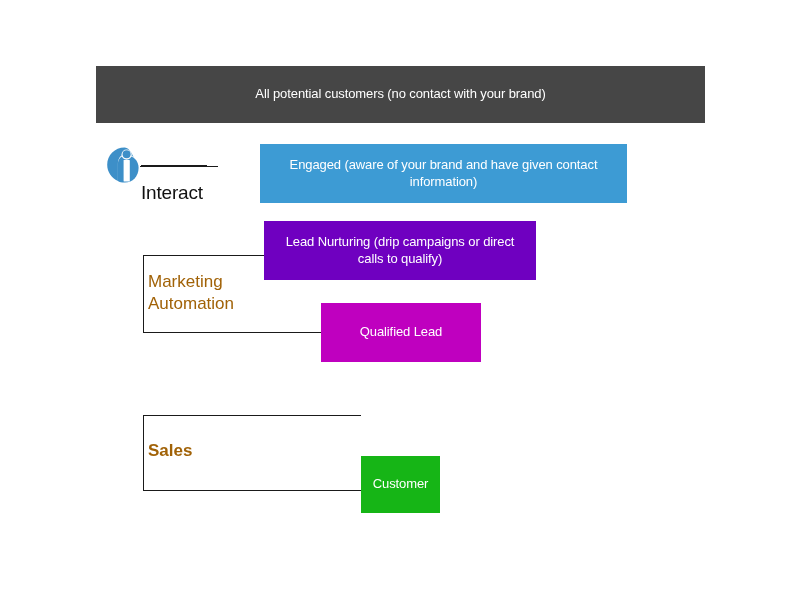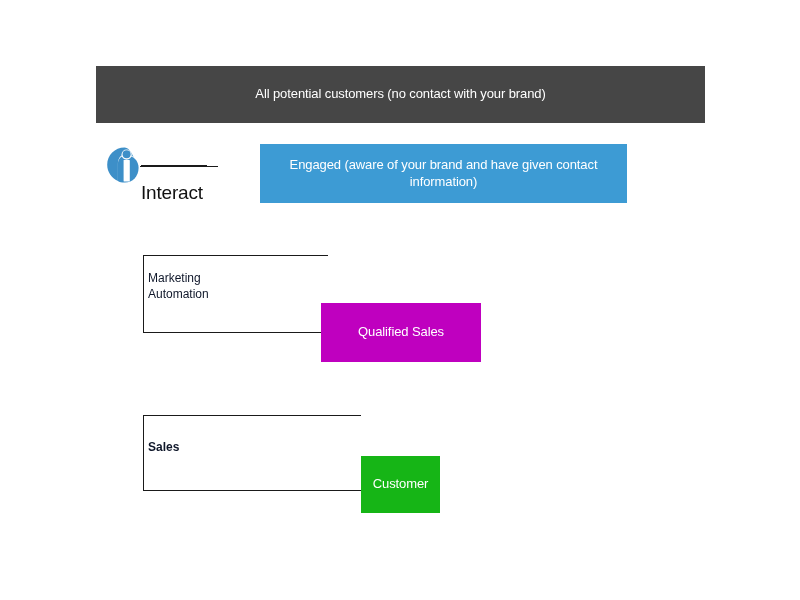--- a/index.html
+++ b/index.html
@@ -103,22 +103,22 @@
   }
   .bracket-sales {
     left: 143px;
     top: 415px;
     width: 218px;
     height: 76px;
   }
 
   .bracket-label {
     position: absolute;
-    color: #0f172a;
-    font-size: 12px;
+    color: #a16207;
+    font-size: 17px;
     line-height: 1.32;
     white-space: pre-line;
     letter-spacing: 0px;
   }
   .label-marketing {
     left: 148px;
     top: 271px;
   }
   .label-sales {
     left: 148px;
@@ -185,22 +185,23 @@
     <span class="interact-word">Interact</span>
   </div>
   <div class="connector conn-interact"></div>
 
   <div class="stage-box band-engaged">Engaged (aware of your brand and have given contact information)</div>
 
   <div class="bracket bracket-marketing"></div>
   <div class="bracket-label label-marketing">Marketing
 Automation</div>
 
-
-  <div class="stage-box band-qualified">Qualified Sales</div>
+  <div class="stage-box band-nurturing">Lead Nurturing (drip campaigns or direct calls to qualify)</div>
+
+  <div class="stage-box band-qualified">Qualified Lead</div>
 
   <div class="bracket bracket-sales"></div>
   <div class="bracket-label label-sales">Sales</div>
 
 
   <div class="stage-box band-customer">Customer</div>
 
 </div>
 
 </body></html>

